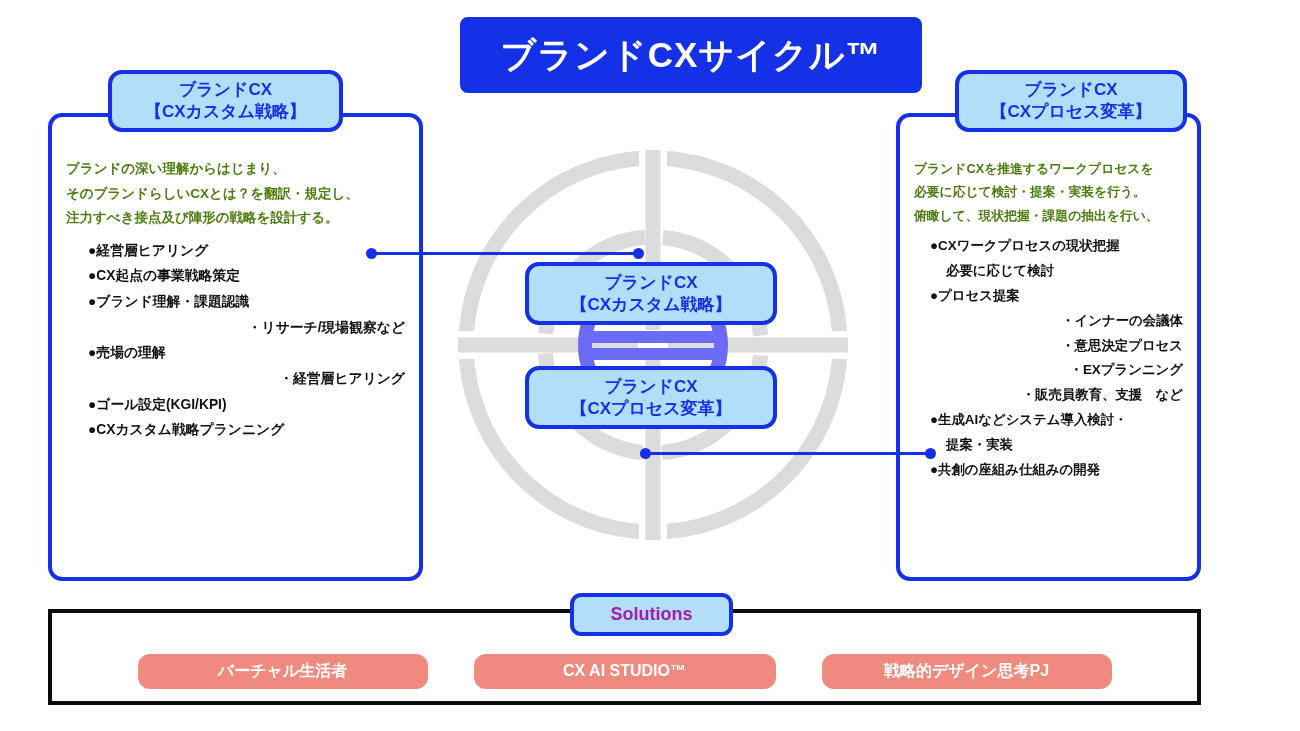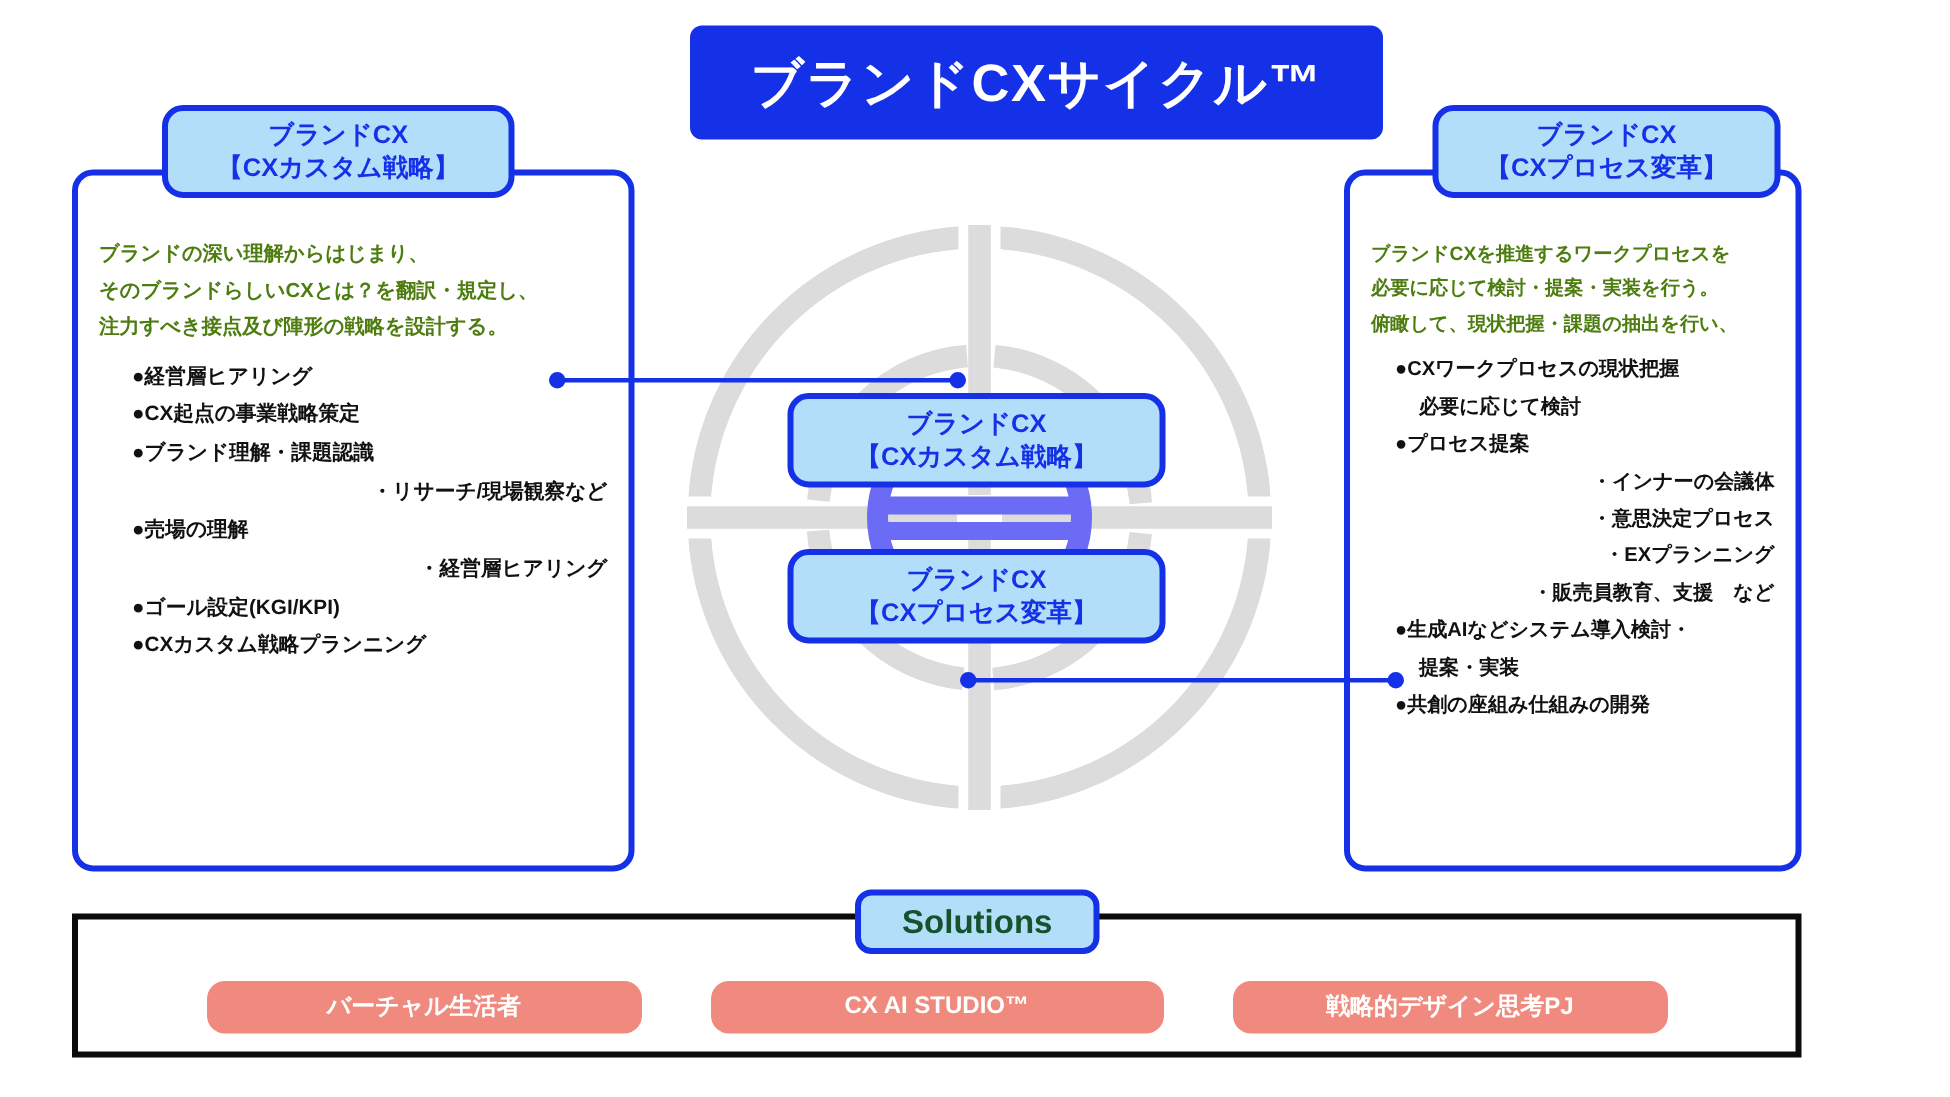--- a/index.html
+++ b/index.html
@@ -136,21 +136,21 @@
   #solutions-badge {
     position: absolute; left: 570px; top: 593px;
     width: 163px; height: 43px;
     background: #B3DEFA;
     border: 4px solid #1431E8;
     border-radius: 11px;
     display: flex; align-items: center; justify-content: center;
     z-index: 8;
   }
   #solutions-badge span {
-    color: #14532d; font-size: 22px; font-weight: bold;
+    color: #a21caf; font-size: 18px; font-weight: bold;
   }
   #solutions-row {
     position: absolute; left: 48px; top: 652px;
     width: 1153px; height: 38px;
     display: flex; align-items: center; justify-content: center;
     gap: 46px; z-index: 8;
   }
   .solution-pill {
     background: #F08A7E;
     border-radius: 12px;

